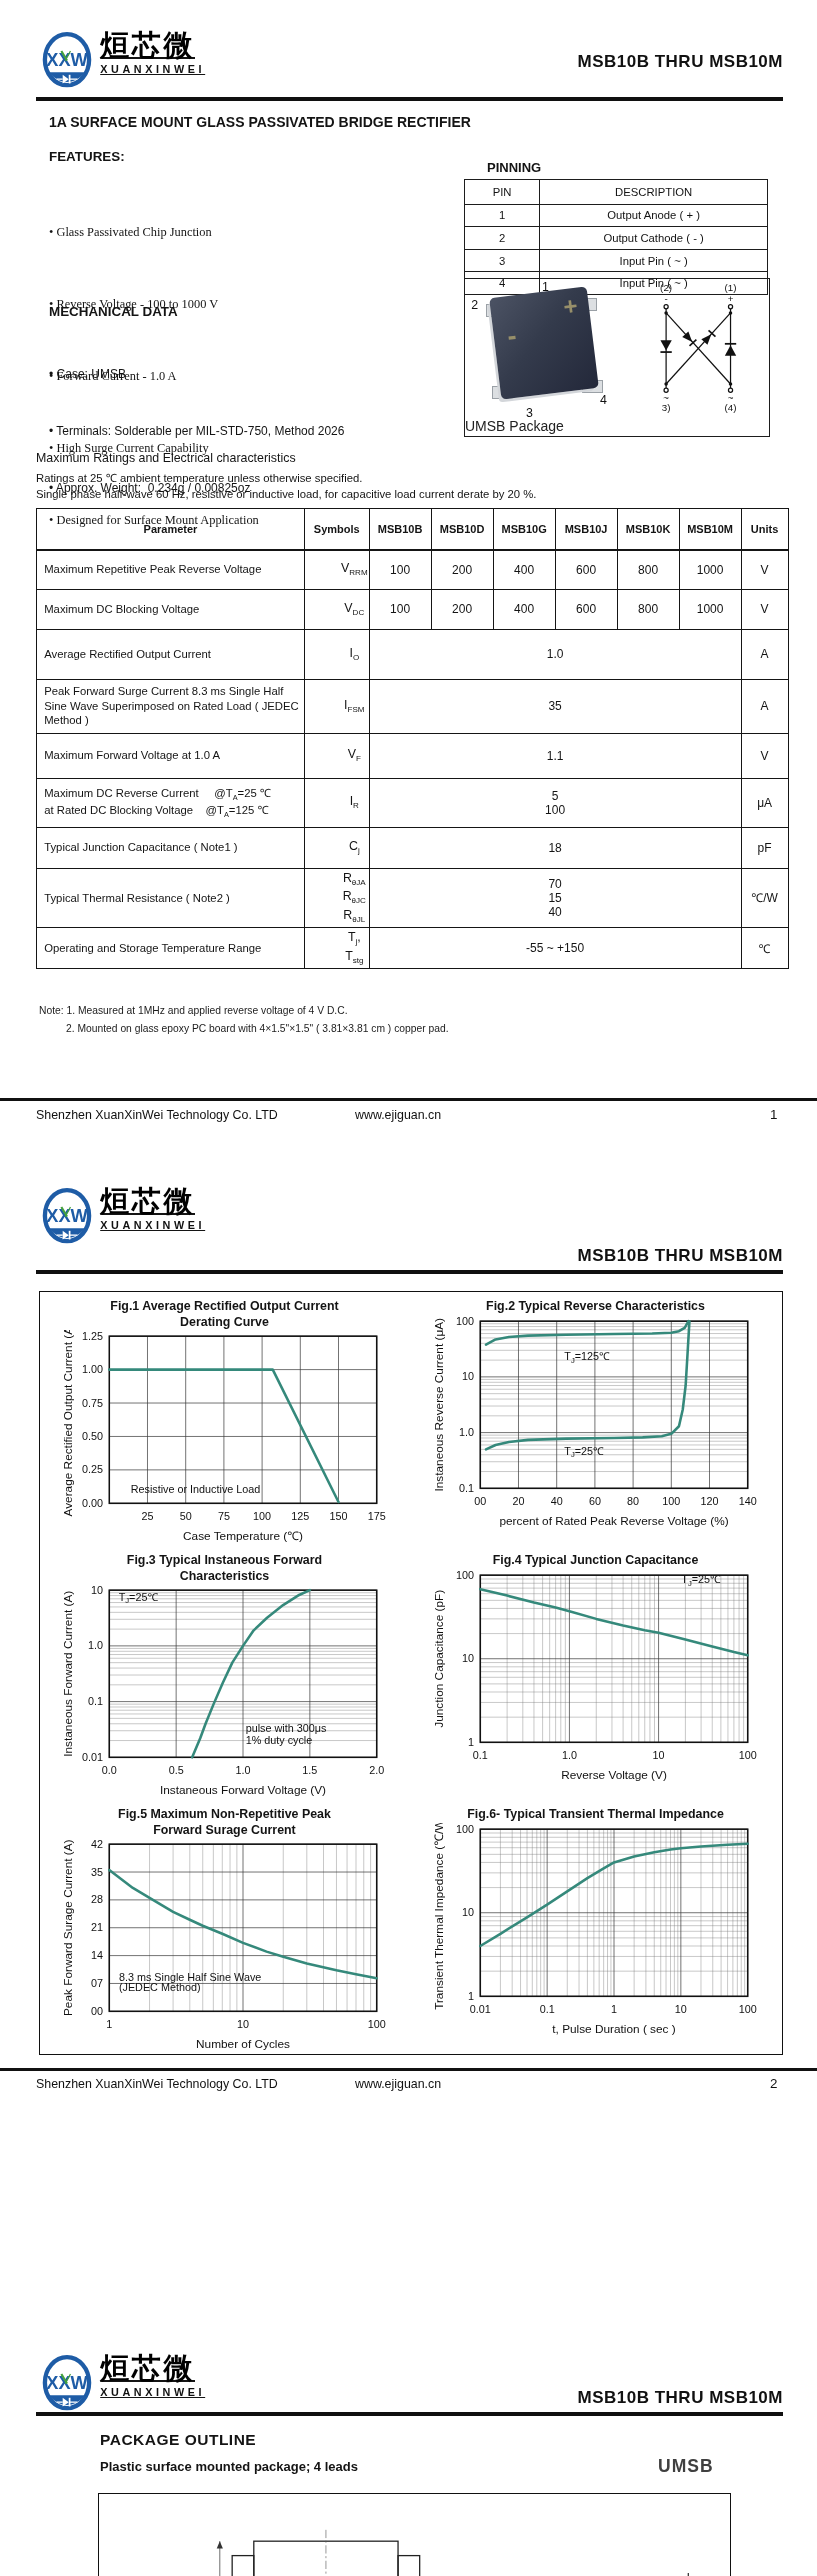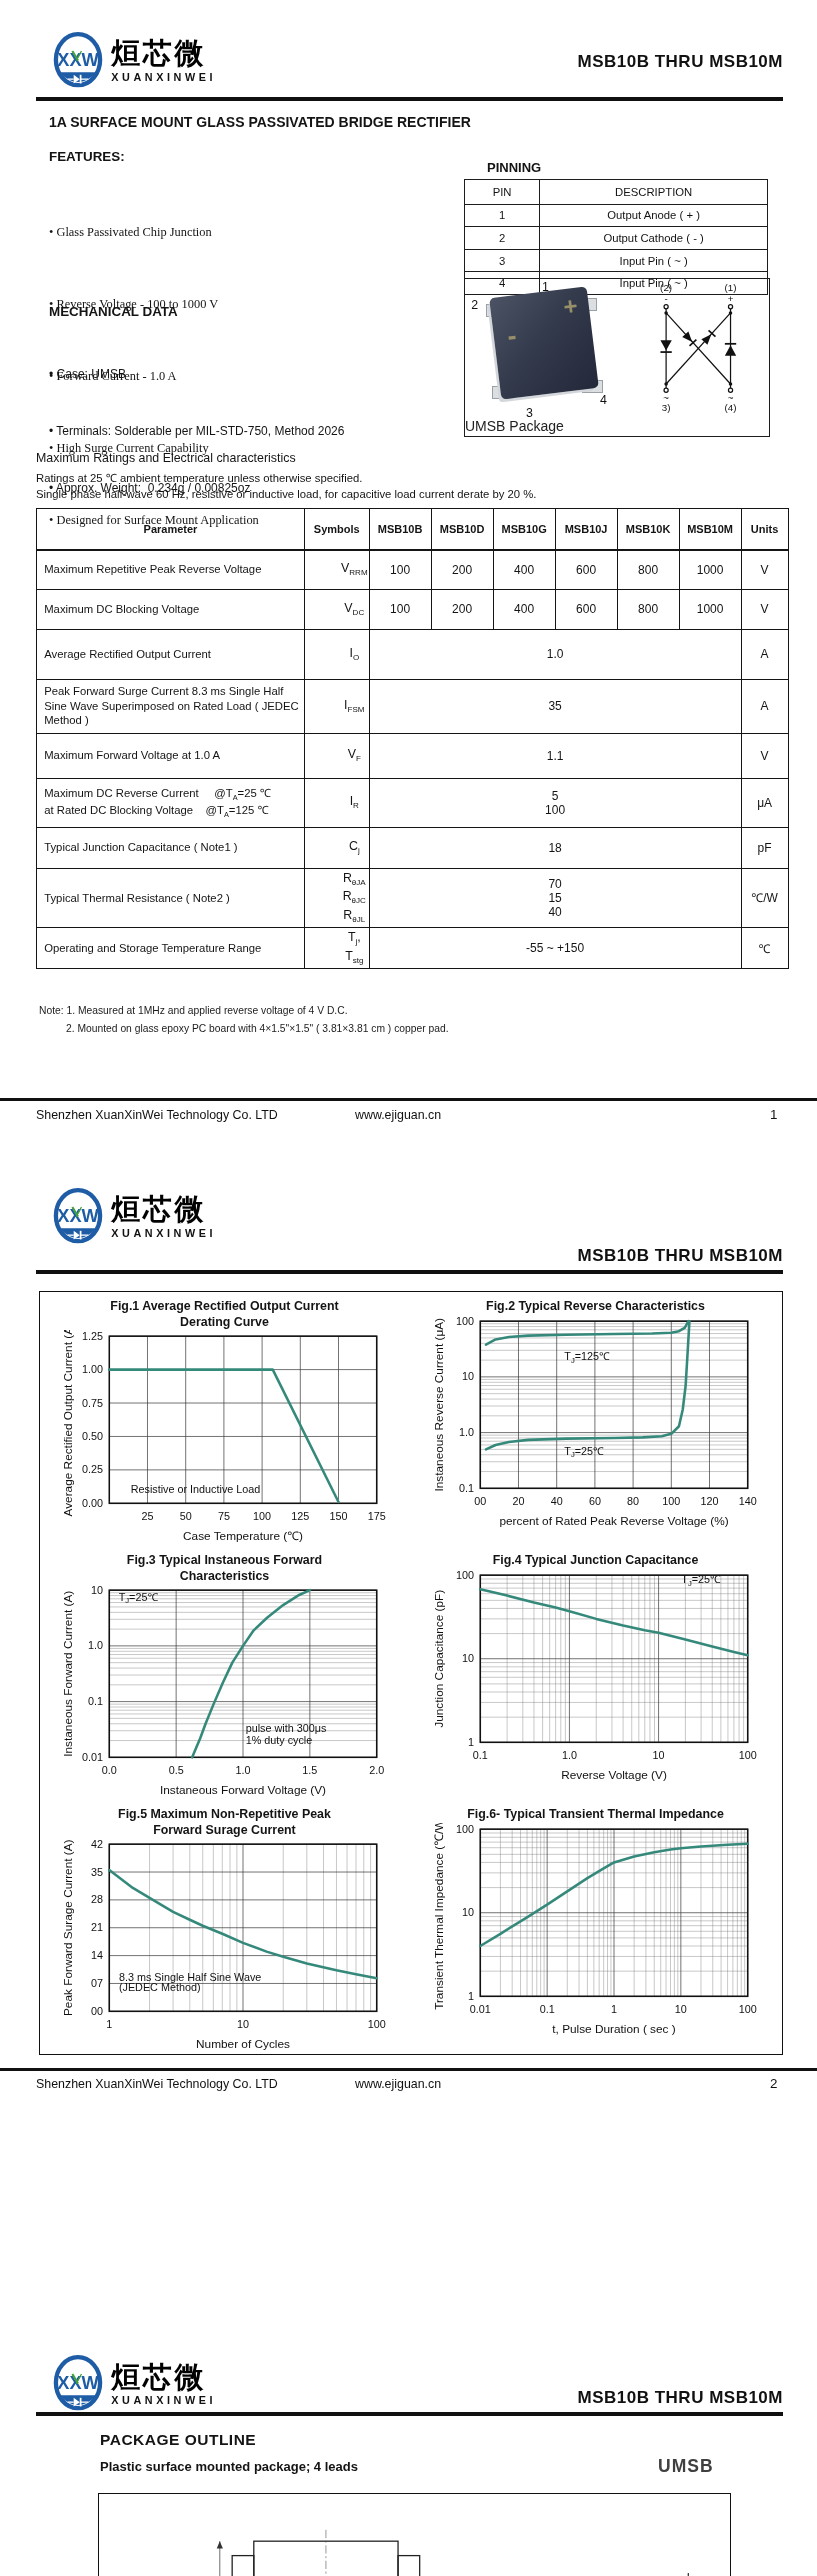--- a/index.html
+++ b/index.html
@@ -6,21 +6,21 @@
   body{width:818px;font-family:"Liberation Sans",sans-serif;color:#141414;}
   .page{position:relative;width:818px;background:#fff;overflow:hidden;}
   #p1{height:1180px}#p2{height:1159px}#p3{height:1131px}
 
   
   .hdr{position:absolute;left:36px;width:747px;}
   #p1 .hdr{top:30px;height:71px}
   #p2 .hdr{top:6.2px;height:88px}
   #p3 .hdr{top:14.4px;height:63px}
   .hdr-bar{position:absolute;left:0;bottom:0;width:100%;height:4.1px;background:#101010;}
-  .logo{position:absolute;left:16px;top:0;display:flex;align-items:center;}
+  .logo{position:absolute;left:5px;top:0;display:flex;align-items:flex-start;text-decoration:underline;}
   .logo-text{margin-left:7.2px;}
   .logo-cn{font-size:29px;font-weight:bold;letter-spacing:2.6px;color:#000;line-height:1.05;}
   .logo-en{font-size:10.8px;letter-spacing:3.6px;color:#111;margin-top:2.1px;font-weight:600;}
   .doc-title{position:absolute;right:0;font-size:17px;font-weight:bold;letter-spacing:0.5px;color:#111;white-space:nowrap;}
   #p1 .doc-title{bottom:29px}
   #p2 .doc-title{bottom:8.2px}
   #p3 .doc-title{bottom:8.2px}
 
   
   .footer-line{position:absolute;left:0;width:818px;height:2.6px;background:#111;}

